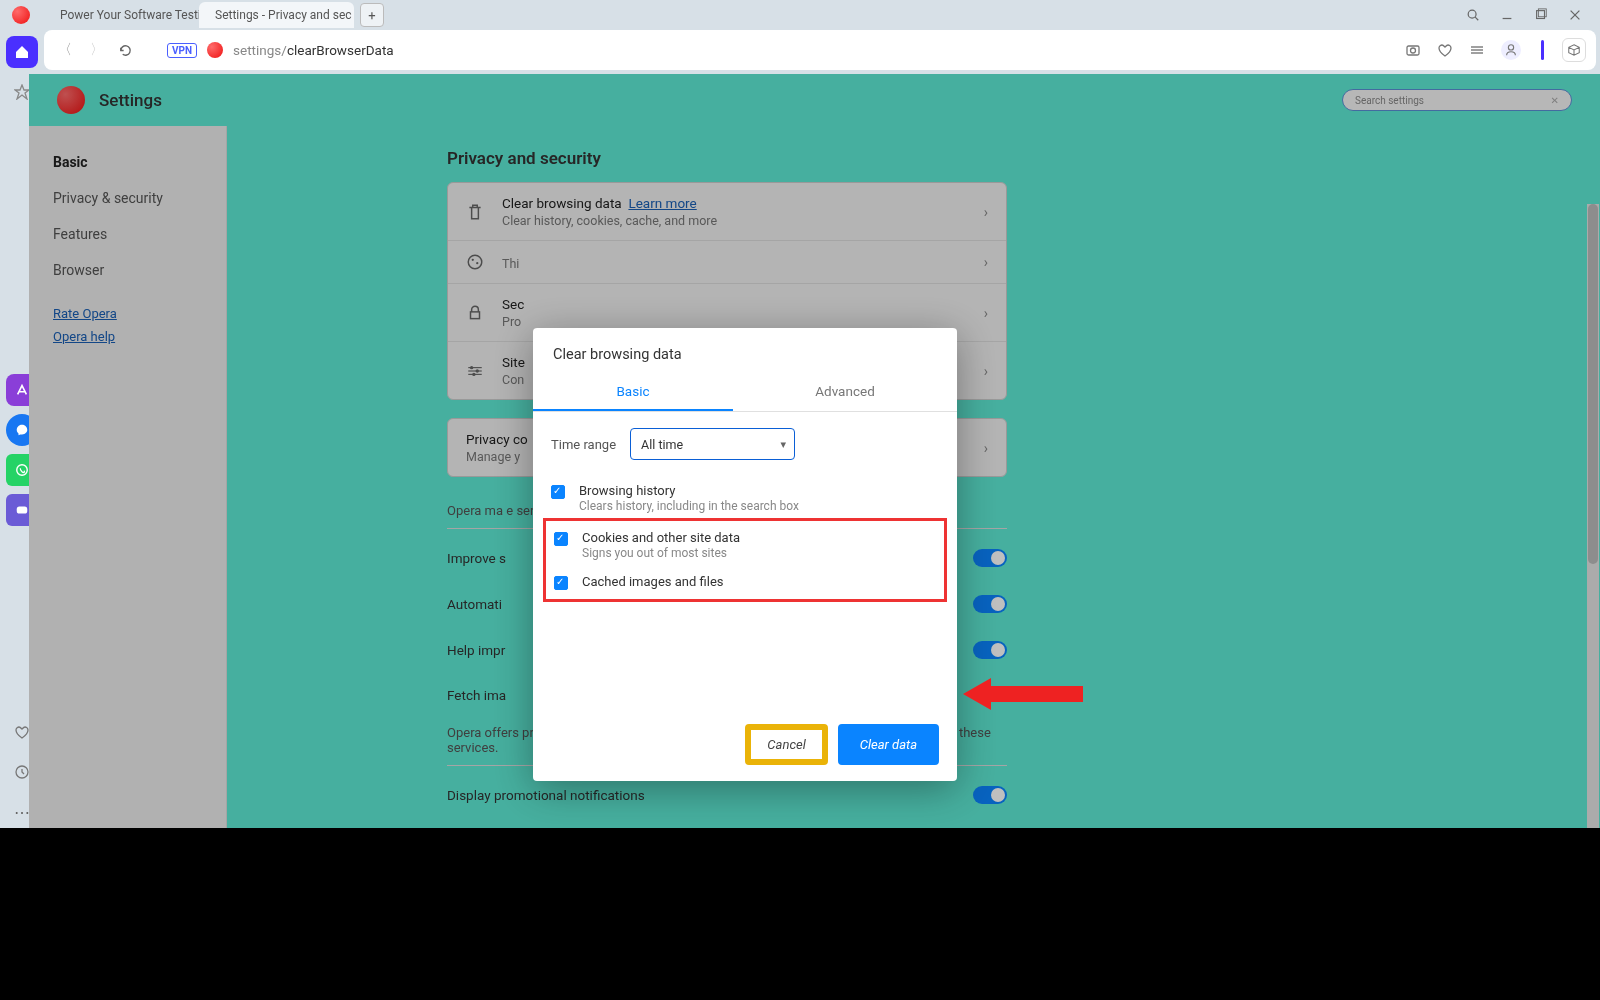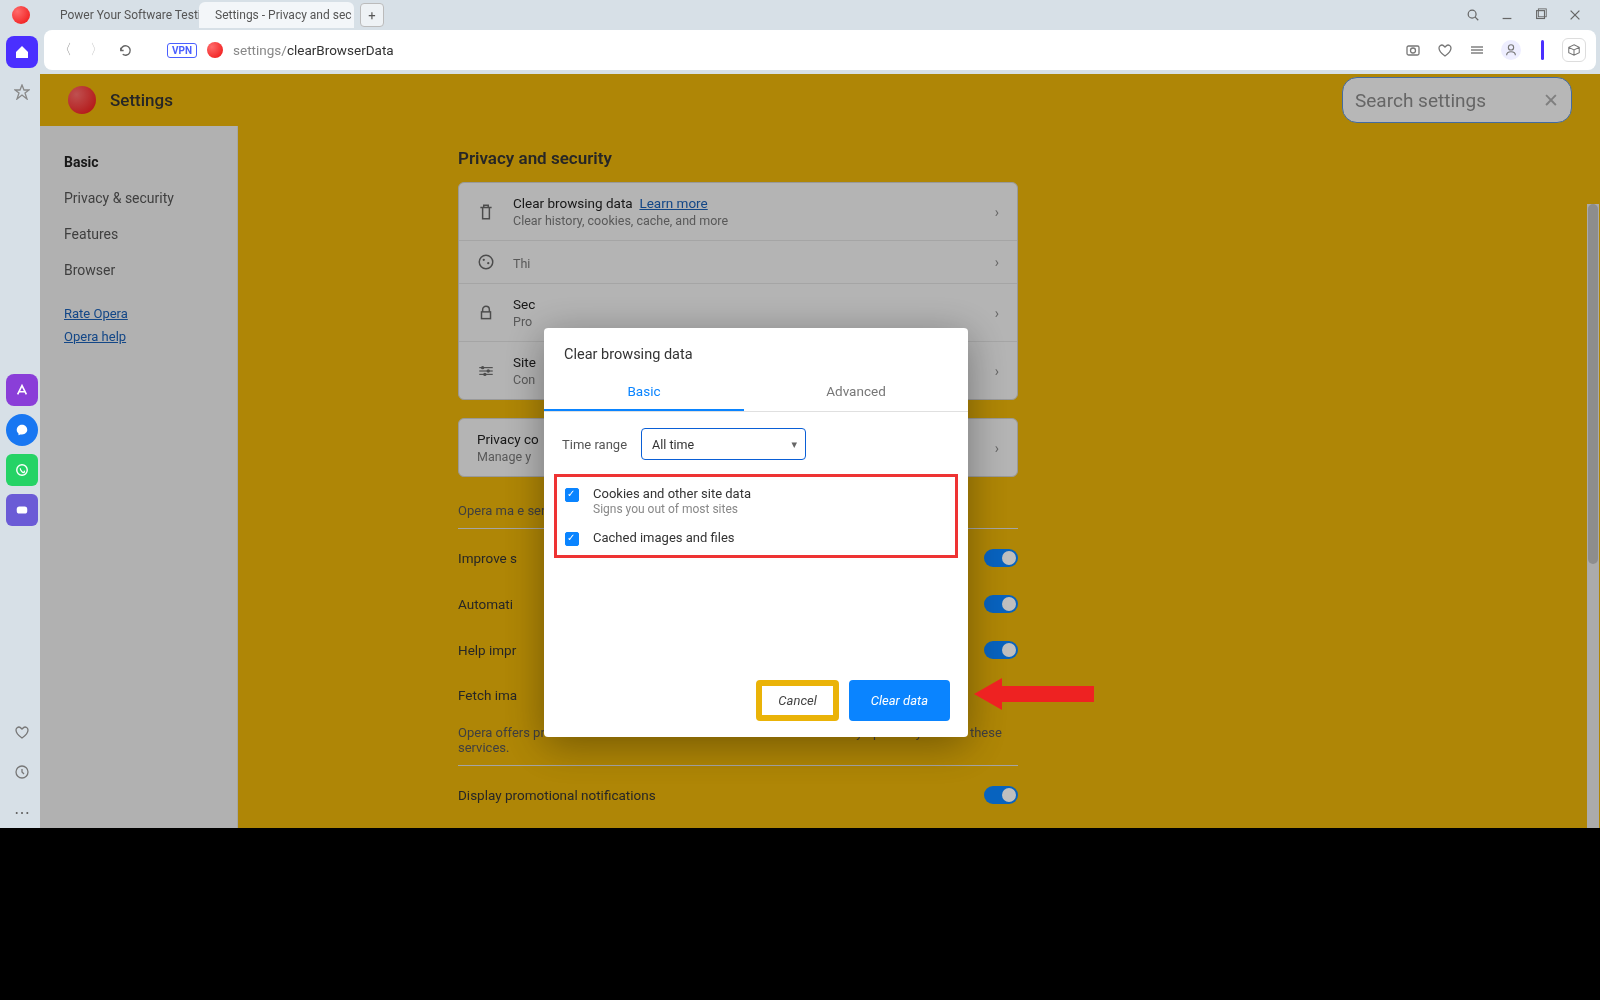--- a/index.html
+++ b/index.html
@@ -30,27 +30,27 @@
   .reload { color:#666; }
   .vpn-pill { border:1px solid #4a5fff; color:#4a5fff; font-size:10px; font-weight:700; padding:1px 4px; border-radius:3px;margin-left:24px; }
   .addr-opera { width:16px; height:16px; border-radius:50%; background: radial-gradient(circle at 30% 30%, #ff6b6b, #e11); }
   .addr-text { font-size:13.5px; color:#888; flex:1; }
   .addr-text .dark { color:#333; }
   .addr-icons { display:flex; gap:16px; color:#666; align-items:center; }
   .addr-icons .pipe { width:3px; height:20px; background:#4a2fff; border-radius:2px; margin-left:4px; }
   .cube-btn { border:1px solid #ddd; padding:4px; border-radius:6px; margin-left:8px; }
 
   
-  .content { flex:1; margin-left:40px; background:#eab308; display:flex; position:relative; overflow:hidden; }
+  .content { flex:1; margin-left:29px; background:#5eead4; display:flex; position:relative; overflow:hidden; }
   .dim-overlay { position:absolute; inset:0; background:rgba(0,0,0,0.25); z-index:5; pointer-events:none; }
   .settings-wrap { width:100%; display:flex; flex-direction:column; }
   .settings-header { height:52px; display:flex; align-items:center; padding:0 28px; gap:14px; }
   .settings-header .o { width:28px; height:28px; border-radius:50%; background: radial-gradient(circle at 30% 30%, #ff6b6b, #e11); }
   .settings-header h1 { font-size:17px; font-weight:500; color:#333; }
-  .search-settings { margin-left:auto; width:230px; height:46px; border:1px solid #5a8fd6; border-radius:15px; display:flex; align-items:center; padding:0 12px; color:#888; font-size:19px; background:#f5f5f5;}
+  .search-settings { margin-left:auto; width:230px; height:22px; border:1px solid #5a8fd6; border-radius:15px; display:flex; align-items:center; padding:0 12px; color:#888; font-size:10px; background:#f5f5f5;}
   .search-settings .x { margin-left:auto; color:#aaa; }
 
   .settings-body { flex:1; display:flex; overflow:hidden; }
   .side-nav { width:198px; background:#ececec; border-right:1px solid #ddd; padding:18px 0 0 24px; font-size:14px; color:#555;}
   .side-nav .item { padding:10px 0; }
   .side-nav .item.active { font-weight:700; color:#222; }
   .side-nav .link { color:#1a5fb4; text-decoration:underline; font-size:13px; display:block; margin-top:18px; }
 
   .main-col { flex:1; overflow-y:auto; padding: 22px 0 40px 220px; font-size:14px; color:#444; }
   .section-title { font-size:17px; font-weight:600; color:#333; margin-bottom:14px; }
@@ -375,20 +375,27 @@
         <div class="modal-tab active">Basic</div>
         <div class="modal-tab">Advanced</div>
       </div>
       <div class="modal-body">
         <div class="tr-row">
           <label>Time range</label>
           <div class="select">
               <span>All time</span>
             </div>
         </div>
+        <div class="chk-row">
+          <div class="chk"></div>
+          <div>
+              <div class="t1">Browsing history</div>
+              <div class="t2">Clears history, including in the search box</div>
+            </div>
+        </div>
         <div class="red-box">
           <div class="chk-row">
             <div class="chk"></div>
             <div>
                 <div class="t1">Cookies and other site data</div>
                 <div class="t2">Signs you out of most sites</div>
               </div>
           </div>
           <div class="chk-row">
             <div class="chk"></div>

